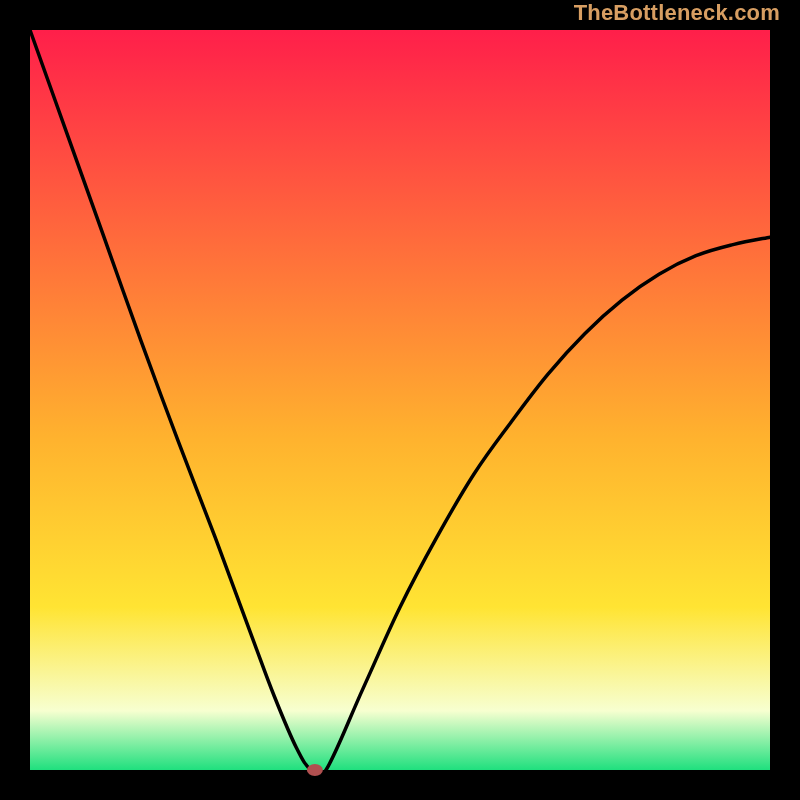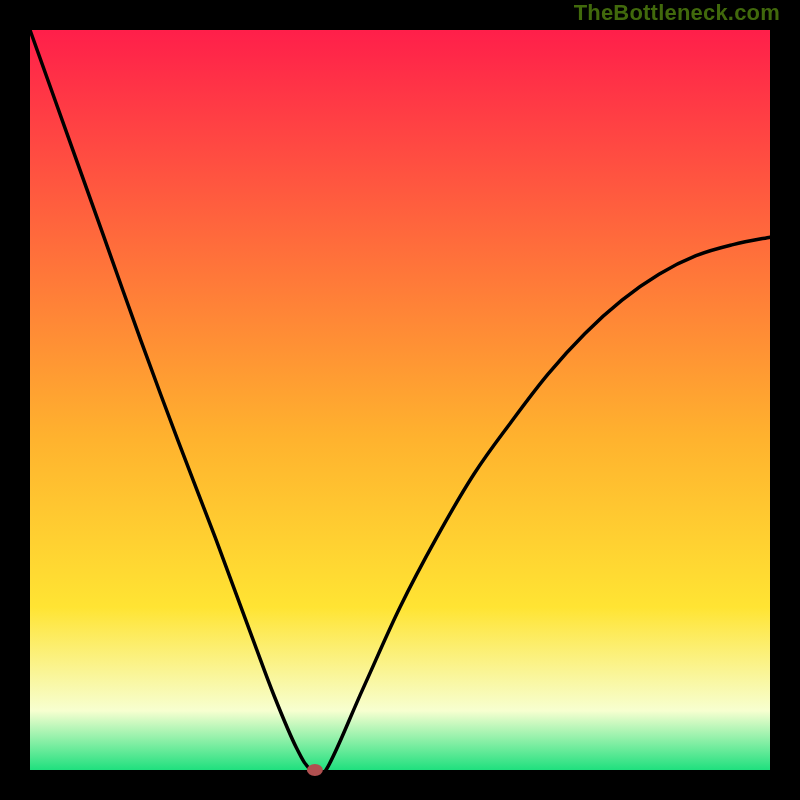--- a/index.html
+++ b/index.html
@@ -14,21 +14,21 @@
   .frame {
     position: relative;
     width: 800px;
     height: 800px;
     background: #000;
   }
   .watermark {
     position: absolute;
     top: 0;
     right: 20px;
-    color: #4d7c0f;
+    color: #fdba74;
     font-size: 22px;
     font-weight: 600;
     letter-spacing: 0.2px;
     z-index: 5;
     opacity: 0.85;
     text-align: center;
   }
   svg { display: block; }
 </style>
 </head>

